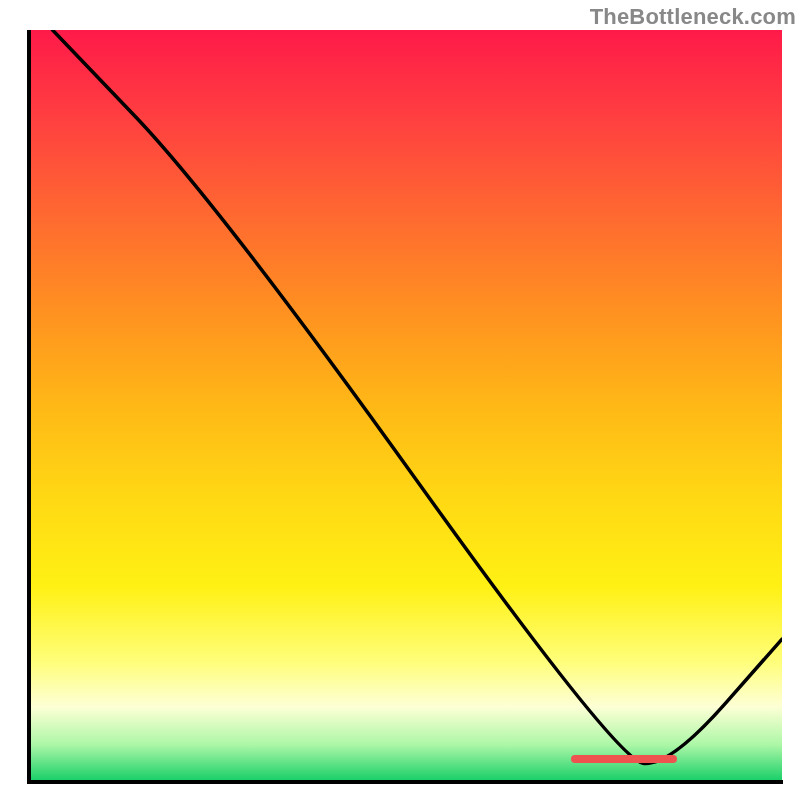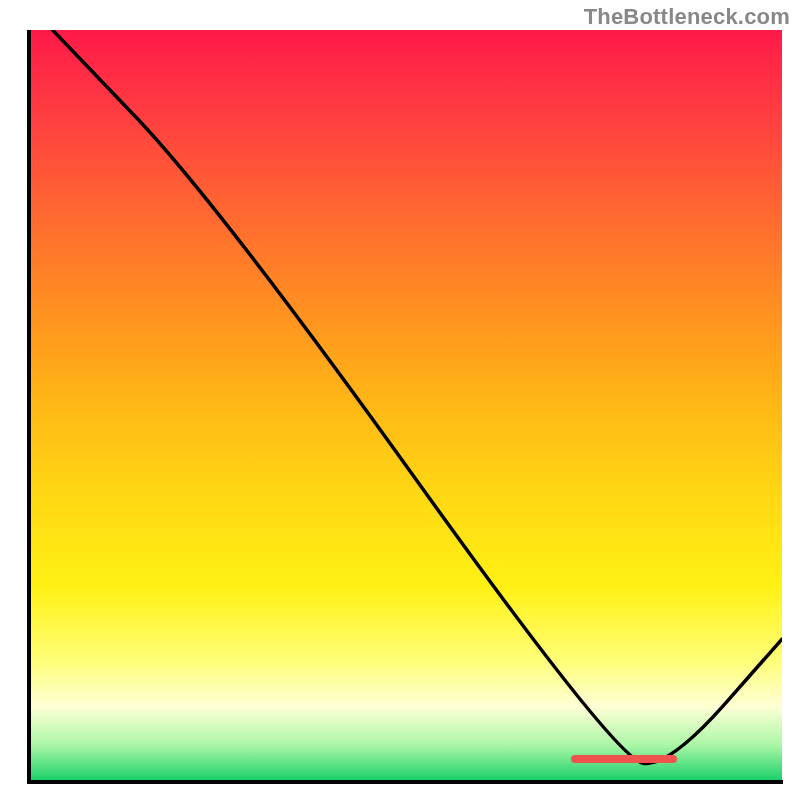--- a/index.html
+++ b/index.html
@@ -11,21 +11,21 @@
     font-family: Arial, Helvetica, sans-serif;
   }
   .container {
     position: relative;
     width: 800px;
     height: 800px;
   }
   .watermark {
     position: absolute;
     top: 4px;
-    right: 10px;
+    right: 4px;
     font-size: 22px;
     font-weight: bold;
     color: #888888;
     letter-spacing: 0.2px;
   }
   .plot-area {
     position: absolute;
     left: 30px;
     top: 30px;
     width: 752px;

